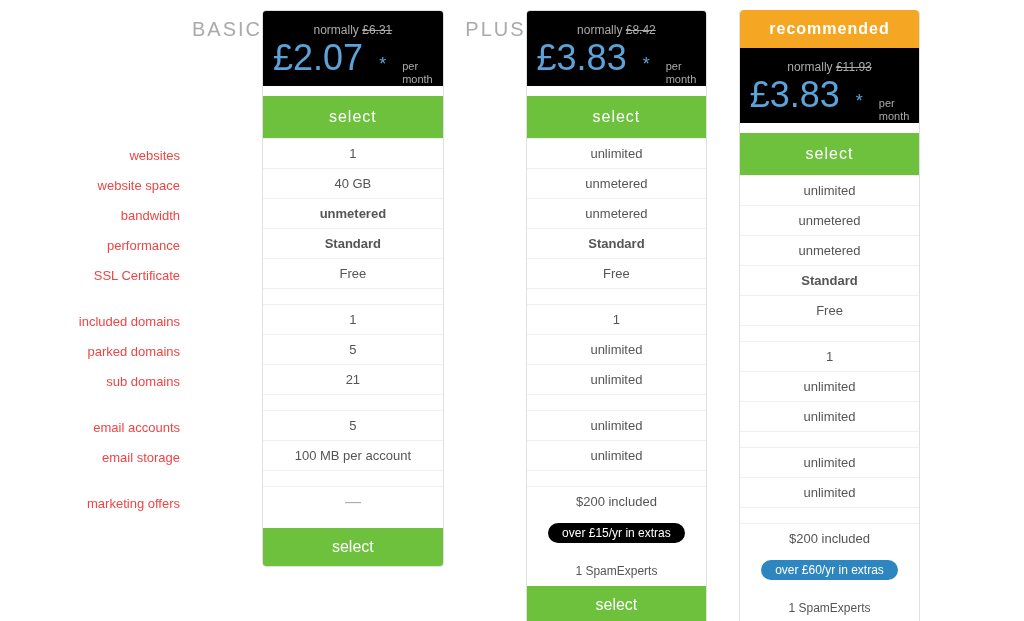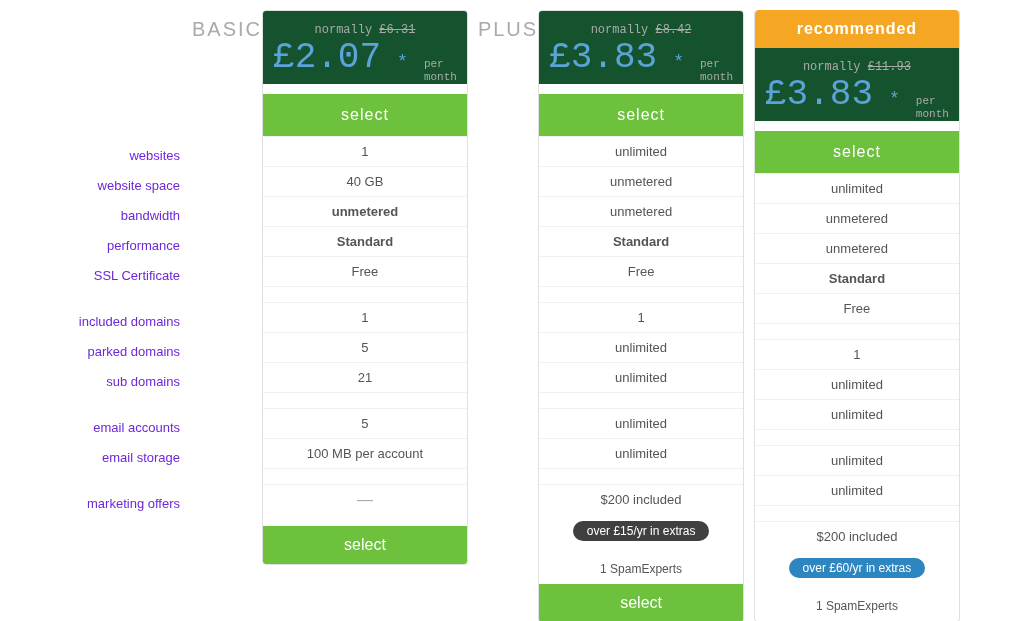--- a/index.html
+++ b/index.html
@@ -25,21 +25,21 @@
       flex-shrink: 0;
       padding-top: 130px;
       text-align: right;
       padding-right: 12px;
     }
     .label-row {
       height: 30px;
       display: flex;
       align-items: center;
       justify-content: flex-end;
-      color: #6d28d9;
+      color: #ef4444;
       font-size: 13px;
     }
     .label-row.spacer { height: 16px; }
     .plans-area {
       display: flex;
       flex: 1;
       gap: 10px;
       align-items: flex-start;
     }
     .plan-col {
@@ -71,22 +71,21 @@
       text-align: center;
       padding: 10px 0;
       font-size: 16px;
       font-weight: bold;
       border-radius: 4px 4px 0 0;
       letter-spacing: 1px;
     }
     .pricing-box {
       padding: 12px 10px 0;
       text-align: center;
-      background: #14532d;
-      font-family: Liberation Mono, monospace;
+      background: #000000;
     }
     .normally {
       font-size: 12px;
       color: #aaa;
     }
     .normally s {
       color: #aaa;
     }
     .price-main {
       display: flex;
@@ -146,21 +145,21 @@
       padding: 4px 6px 8px;
     }
     .extras-badge {
       border-radius: 20px;
       padding: 3px 14px;
       font-size: 12px;
       color: #fff;
       display: inline-block;
       margin: 3px 0;
     }
-    .badge-gray { background: #404040; }
+    .badge-gray { background: #000000; }
     .badge-blue { background: #2e86c1; }
     .spam-text {
       font-size: 12px;
       color: #555;
       margin-top: 18px;
     }
     .select-btn-bottom {
       background: #6dc13d;
       color: #fff;
       text-align: center;

